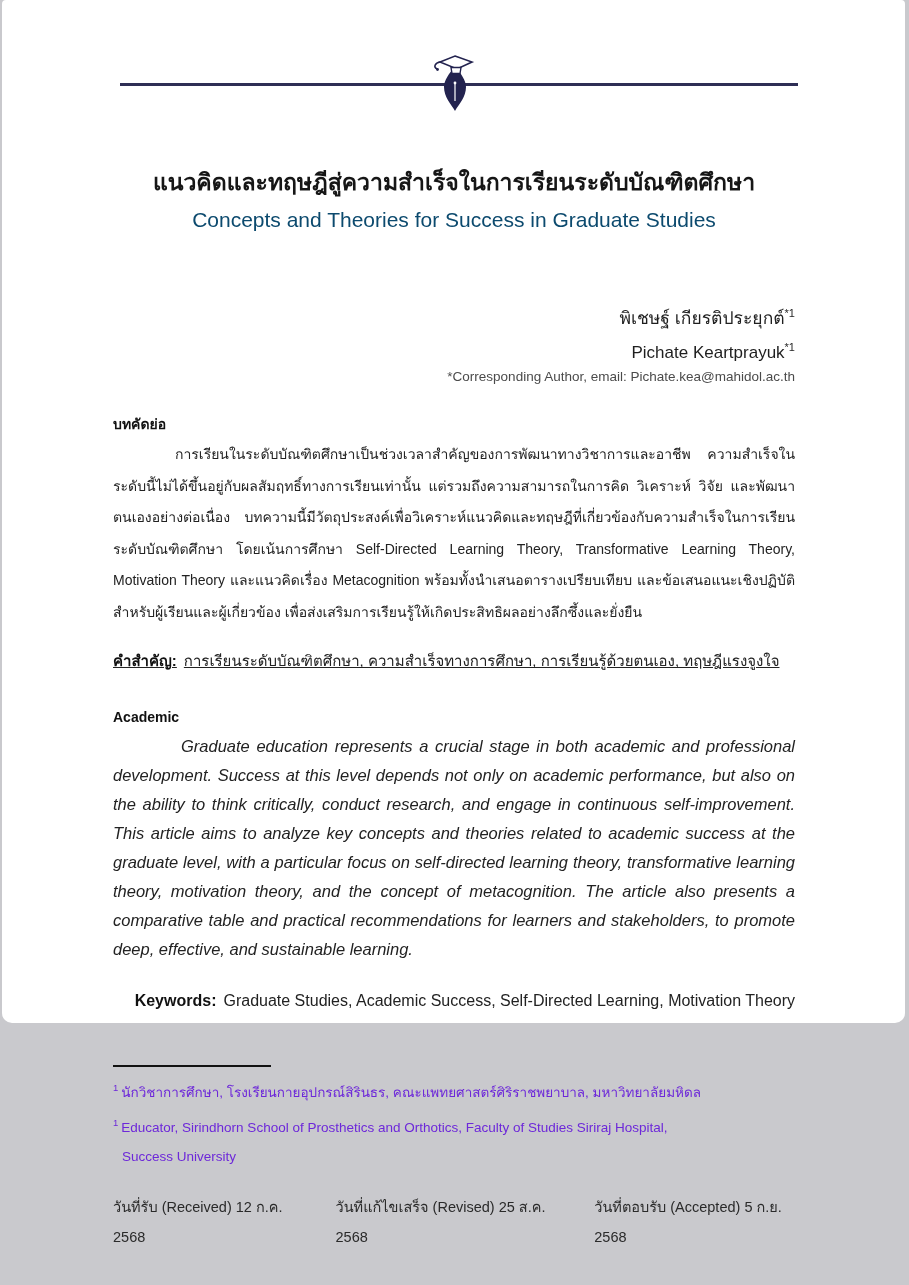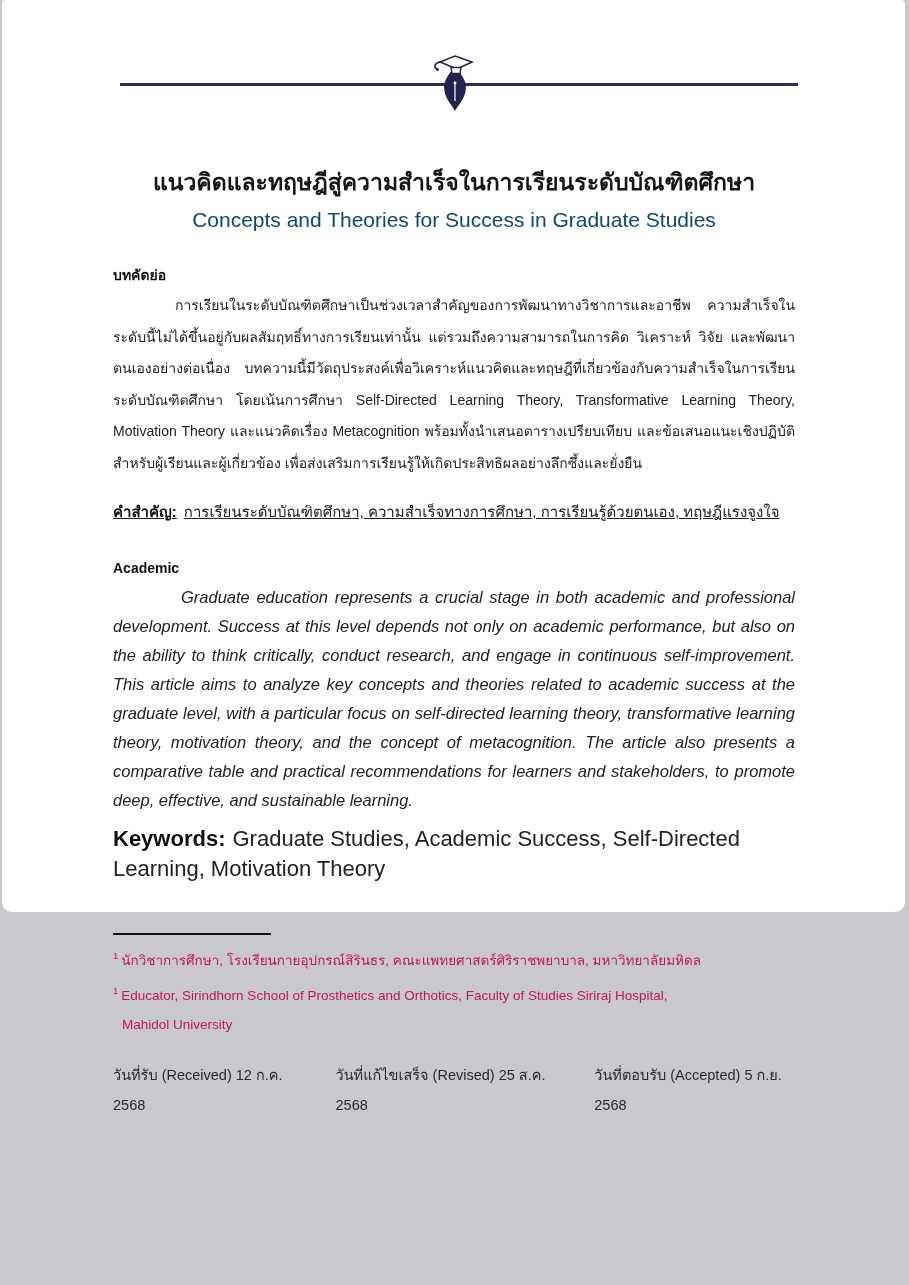--- a/index.html
+++ b/index.html
@@ -7,21 +7,21 @@
     width: 909px; height: 1285px;
     background: #c9c9cd;
     position: relative;
     overflow: hidden;
     font-family: "Liberation Sans", sans-serif;
     color: #1f1f1f;
   }
   .page {
     position: absolute;
     left: 2px; top: 0;
-    width: 903px; height: 912px;
+    width: 903px; height: 1023px;
     background: #ffffff;
     border-radius: 4px 4px 10px 10px;
   }
   .header-rule {
     position: absolute;
     left: 118px; right: 107px; top: 83px;
     height: 2.5px;
     background: #2e2e55;
   }
   .logo {
@@ -61,31 +61,31 @@
   }
   .keywords-line-th {
     margin-top: 16px; font-size: 15px; line-height: 33px; color: #222; text-decoration: underline;
   }
   .abstract-en-heading { margin-top: 25px; }
   .para-en {
     margin: 0; font-size: 16.5px; line-height: 29px;
     text-align: justify; text-indent: 68px; color: #222; font-style: italic;
   }
   .keywords-line-en {
-    margin-top: 9px; font-size: 22px; line-height: 30px; color: #222;
+    margin-top: 22px; font-size: 16px; line-height: 30px; color: #222; text-align: right;
   }
   .kw-label { font-weight: bold; margin-right: 7px; color: #111; }
   .footnote-rule {
     margin-top: 49px;
     width: 158px; height: 2px;
     background: #111;
   }
   .footnotes { margin-top: 6px; }
   .footnote {
-    font-size: 13.5px; line-height: 30px; color: #be185d;
+    font-size: 13.5px; line-height: 30px; color: #6d28d9;
   }
   .footnote sup { font-size: 9.5px; vertical-align: super; margin-right: 3px; }
   .footnote-cont { padding-left: 9px; }
   .dates {
     margin-top: 20px;
     display: flex; justify-content: center; gap: 38px;
     font-size: 14.5px; color: #2a2a2a; line-height: 30px;
   }
 </style>
 </head>
@@ -106,41 +106,46 @@
 
     <path d="M8 9 C 3 10, 1 14, 5 16" fill="none" stroke="#23234f" stroke-width="1.5"></path>
     <circle cx="5.5" cy="16.5" r="1.4" fill="#23234f"></circle>
   </svg>
 
   <div class="content">
 
     <h1 class="title-th">แนวคิดและทฤษฎีสู่ความสำเร็จในการเรียนระดับบัณฑิตศึกษา</h1>
     <h2 class="title-en">Concepts and Theories for Success in Graduate Studies</h2>
 
+    <div class="authors">
+      <div class="author-name-th"><span>พิเชษฐ์ เกียรติประยุกต์</span><sup class="auth-sup">*1</sup></div>
+      <div class="author-name-en"><span>Pichate Keartprayuk</span><sup class="auth-sup">*1</sup></div>
+      <div class="corresponding">*Corresponding Author, email: Pichate.kea@mahidol.ac.th</div>
+    </div>
 
     <h3 class="section-heading abstract-th-heading">บทคัดย่อ</h3>
     <p class="para-th">การเรียนในระดับบัณฑิตศึกษาเป็นช่วงเวลาสำคัญของการพัฒนาทางวิชาการและอาชีพ ความสำเร็จในระดับนี้ไม่ได้ขึ้นอยู่กับผลสัมฤทธิ์ทางการเรียนเท่านั้น แต่รวมถึงความสามารถในการคิด วิเคราะห์ วิจัย และพัฒนาตนเองอย่างต่อเนื่อง บทความนี้มีวัตถุประสงค์เพื่อวิเคราะห์แนวคิดและทฤษฎีที่เกี่ยวข้องกับความสำเร็จในการเรียนระดับบัณฑิตศึกษา โดยเน้นการศึกษา Self-Directed Learning Theory, Transformative Learning Theory, Motivation Theory และแนวคิดเรื่อง Metacognition พร้อมทั้งนำเสนอตารางเปรียบเทียบ และข้อเสนอแนะเชิงปฏิบัติสำหรับผู้เรียนและผู้เกี่ยวข้อง เพื่อส่งเสริมการเรียนรู้ให้เกิดประสิทธิผลอย่างลึกซึ้งและยั่งยืน</p>
 
     <div class="keywords-line-th">
       <span class="kw-label">คำสำคัญ:</span><span>การเรียนระดับบัณฑิตศึกษา, ความสำเร็จทางการศึกษา, การเรียนรู้ด้วยตนเอง, ทฤษฎีแรงจูงใจ</span>
     </div>
 
     <h3 class="section-heading abstract-en-heading">Academic</h3>
     <p class="para-en">Graduate education represents a crucial stage in both academic and professional development. Success at this level depends not only on academic performance, but also on the ability to think critically, conduct research, and engage in continuous self-improvement. This article aims to analyze key concepts and theories related to academic success at the graduate level, with a particular focus on self-directed learning theory, transformative learning theory, motivation theory, and the concept of metacognition. The article also presents a comparative table and practical recommendations for learners and stakeholders, to promote deep, effective, and sustainable learning.</p>
 
     <div class="keywords-line-en">
       <span class="kw-label">Keywords:</span><span>Graduate Studies, Academic Success, Self-Directed Learning, Motivation Theory</span>
     </div>
 
     <div class="footnote-rule"></div>
 
     <div class="footnotes">
       <div class="footnote"><sup>1</sup><span>นักวิชาการศึกษา, โรงเรียนกายอุปกรณ์สิรินธร, คณะแพทยศาสตร์ศิริราชพยาบาล, มหาวิทยาลัยมหิดล</span></div>
       <div class="footnote"><sup>1</sup><span>Educator, Sirindhorn School of Prosthetics and Orthotics, Faculty of Studies Siriraj Hospital,</span></div>
-      <div class="footnote footnote-cont">Mahidol University</div>
+      <div class="footnote footnote-cont">Success University</div>
     </div>
 
     <div class="dates">
       <span>วันที่รับ (Received) 12 ก.ค. 2568</span>
       <span>วันที่แก้ไขเสร็จ (Revised) 25 ส.ค. 2568</span>
       <span>วันที่ตอบรับ (Accepted) 5 ก.ย. 2568</span>
     </div>
 
   </div>
 </div>

